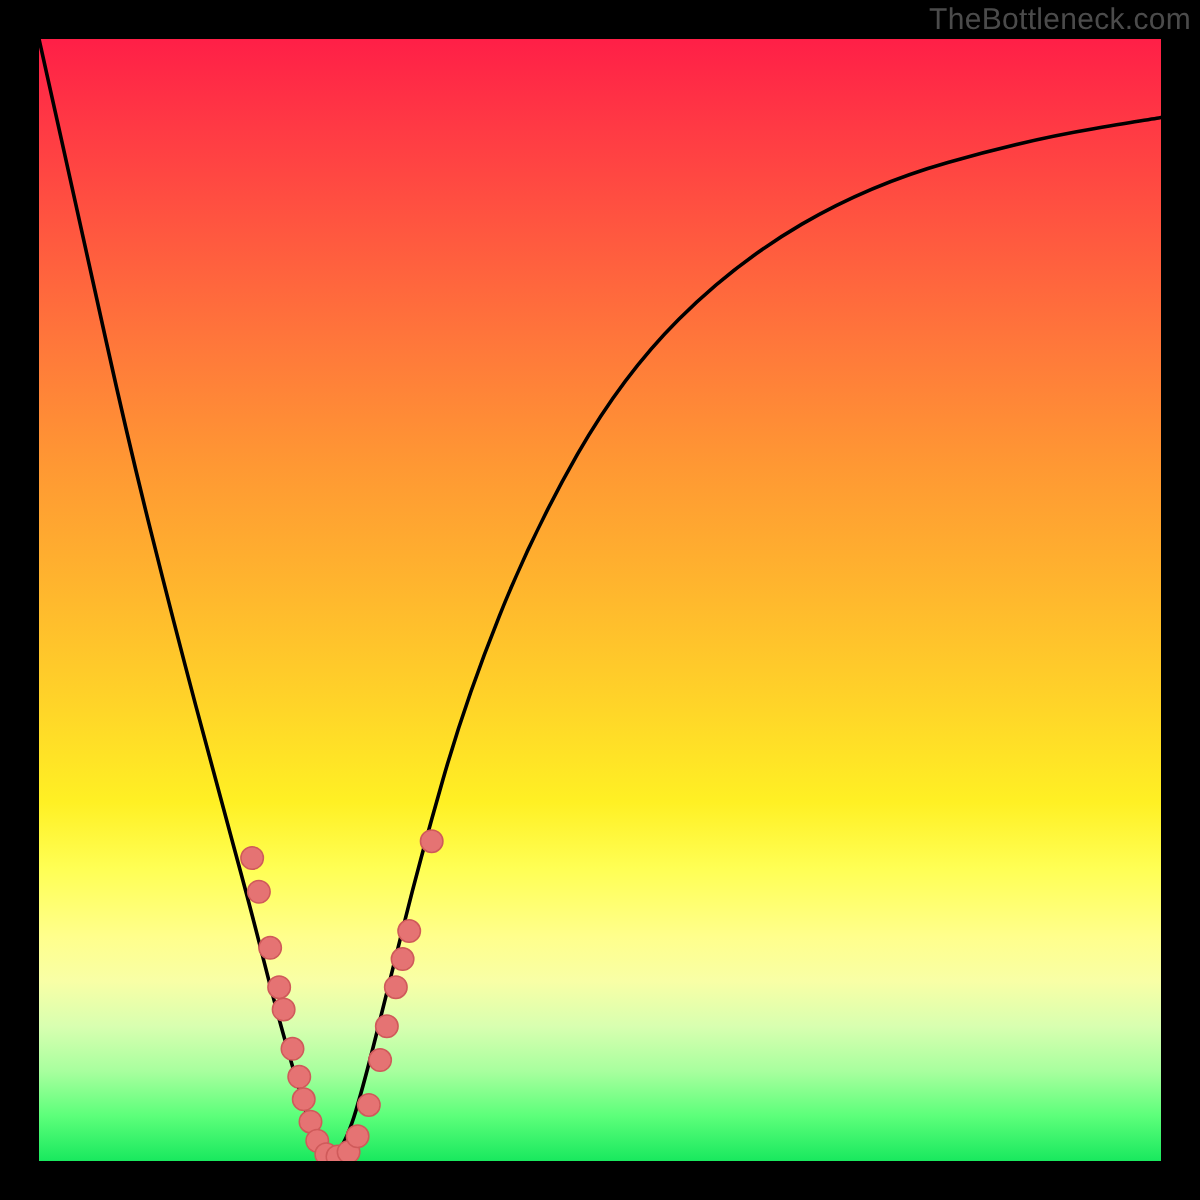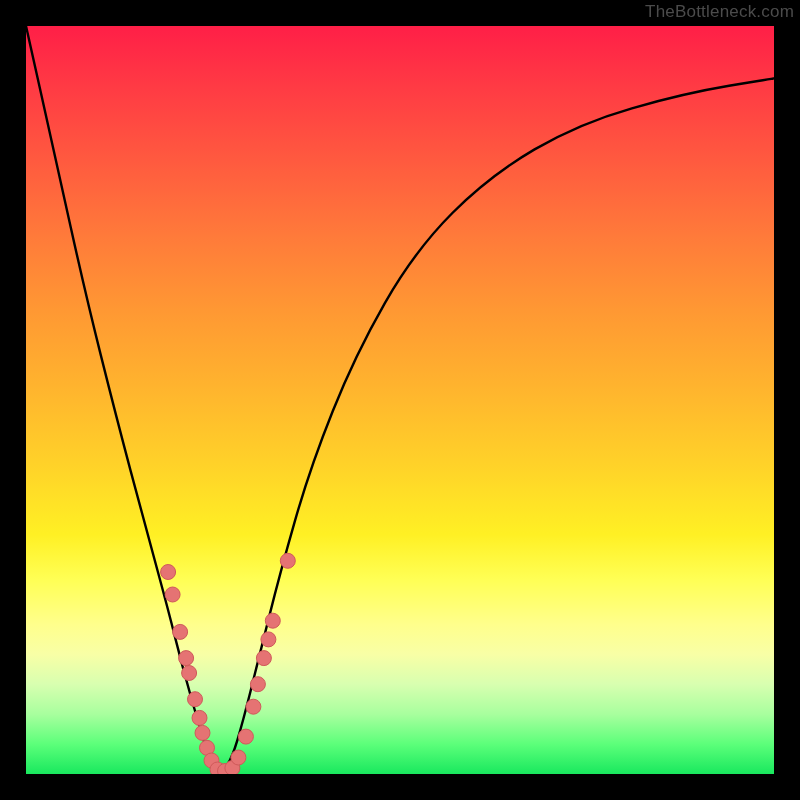--- a/index.html
+++ b/index.html
@@ -49,21 +49,21 @@
   svg.curve {
     position: absolute;
     left: 0; top: 0;
     width: 100%; height: 100%;
   }
   .watermark {
     position: absolute;
     top: 2px;
     right: 6px;
     color: #4b4b4b;
-    font-size: 17px;
+    font-size: 20px;
     font-weight: 500;
     letter-spacing: 0.2px;
     user-select: none;
   }
 </style>
 </head>
 <body>
 
 <div class="frame">
   <div class="plot">

